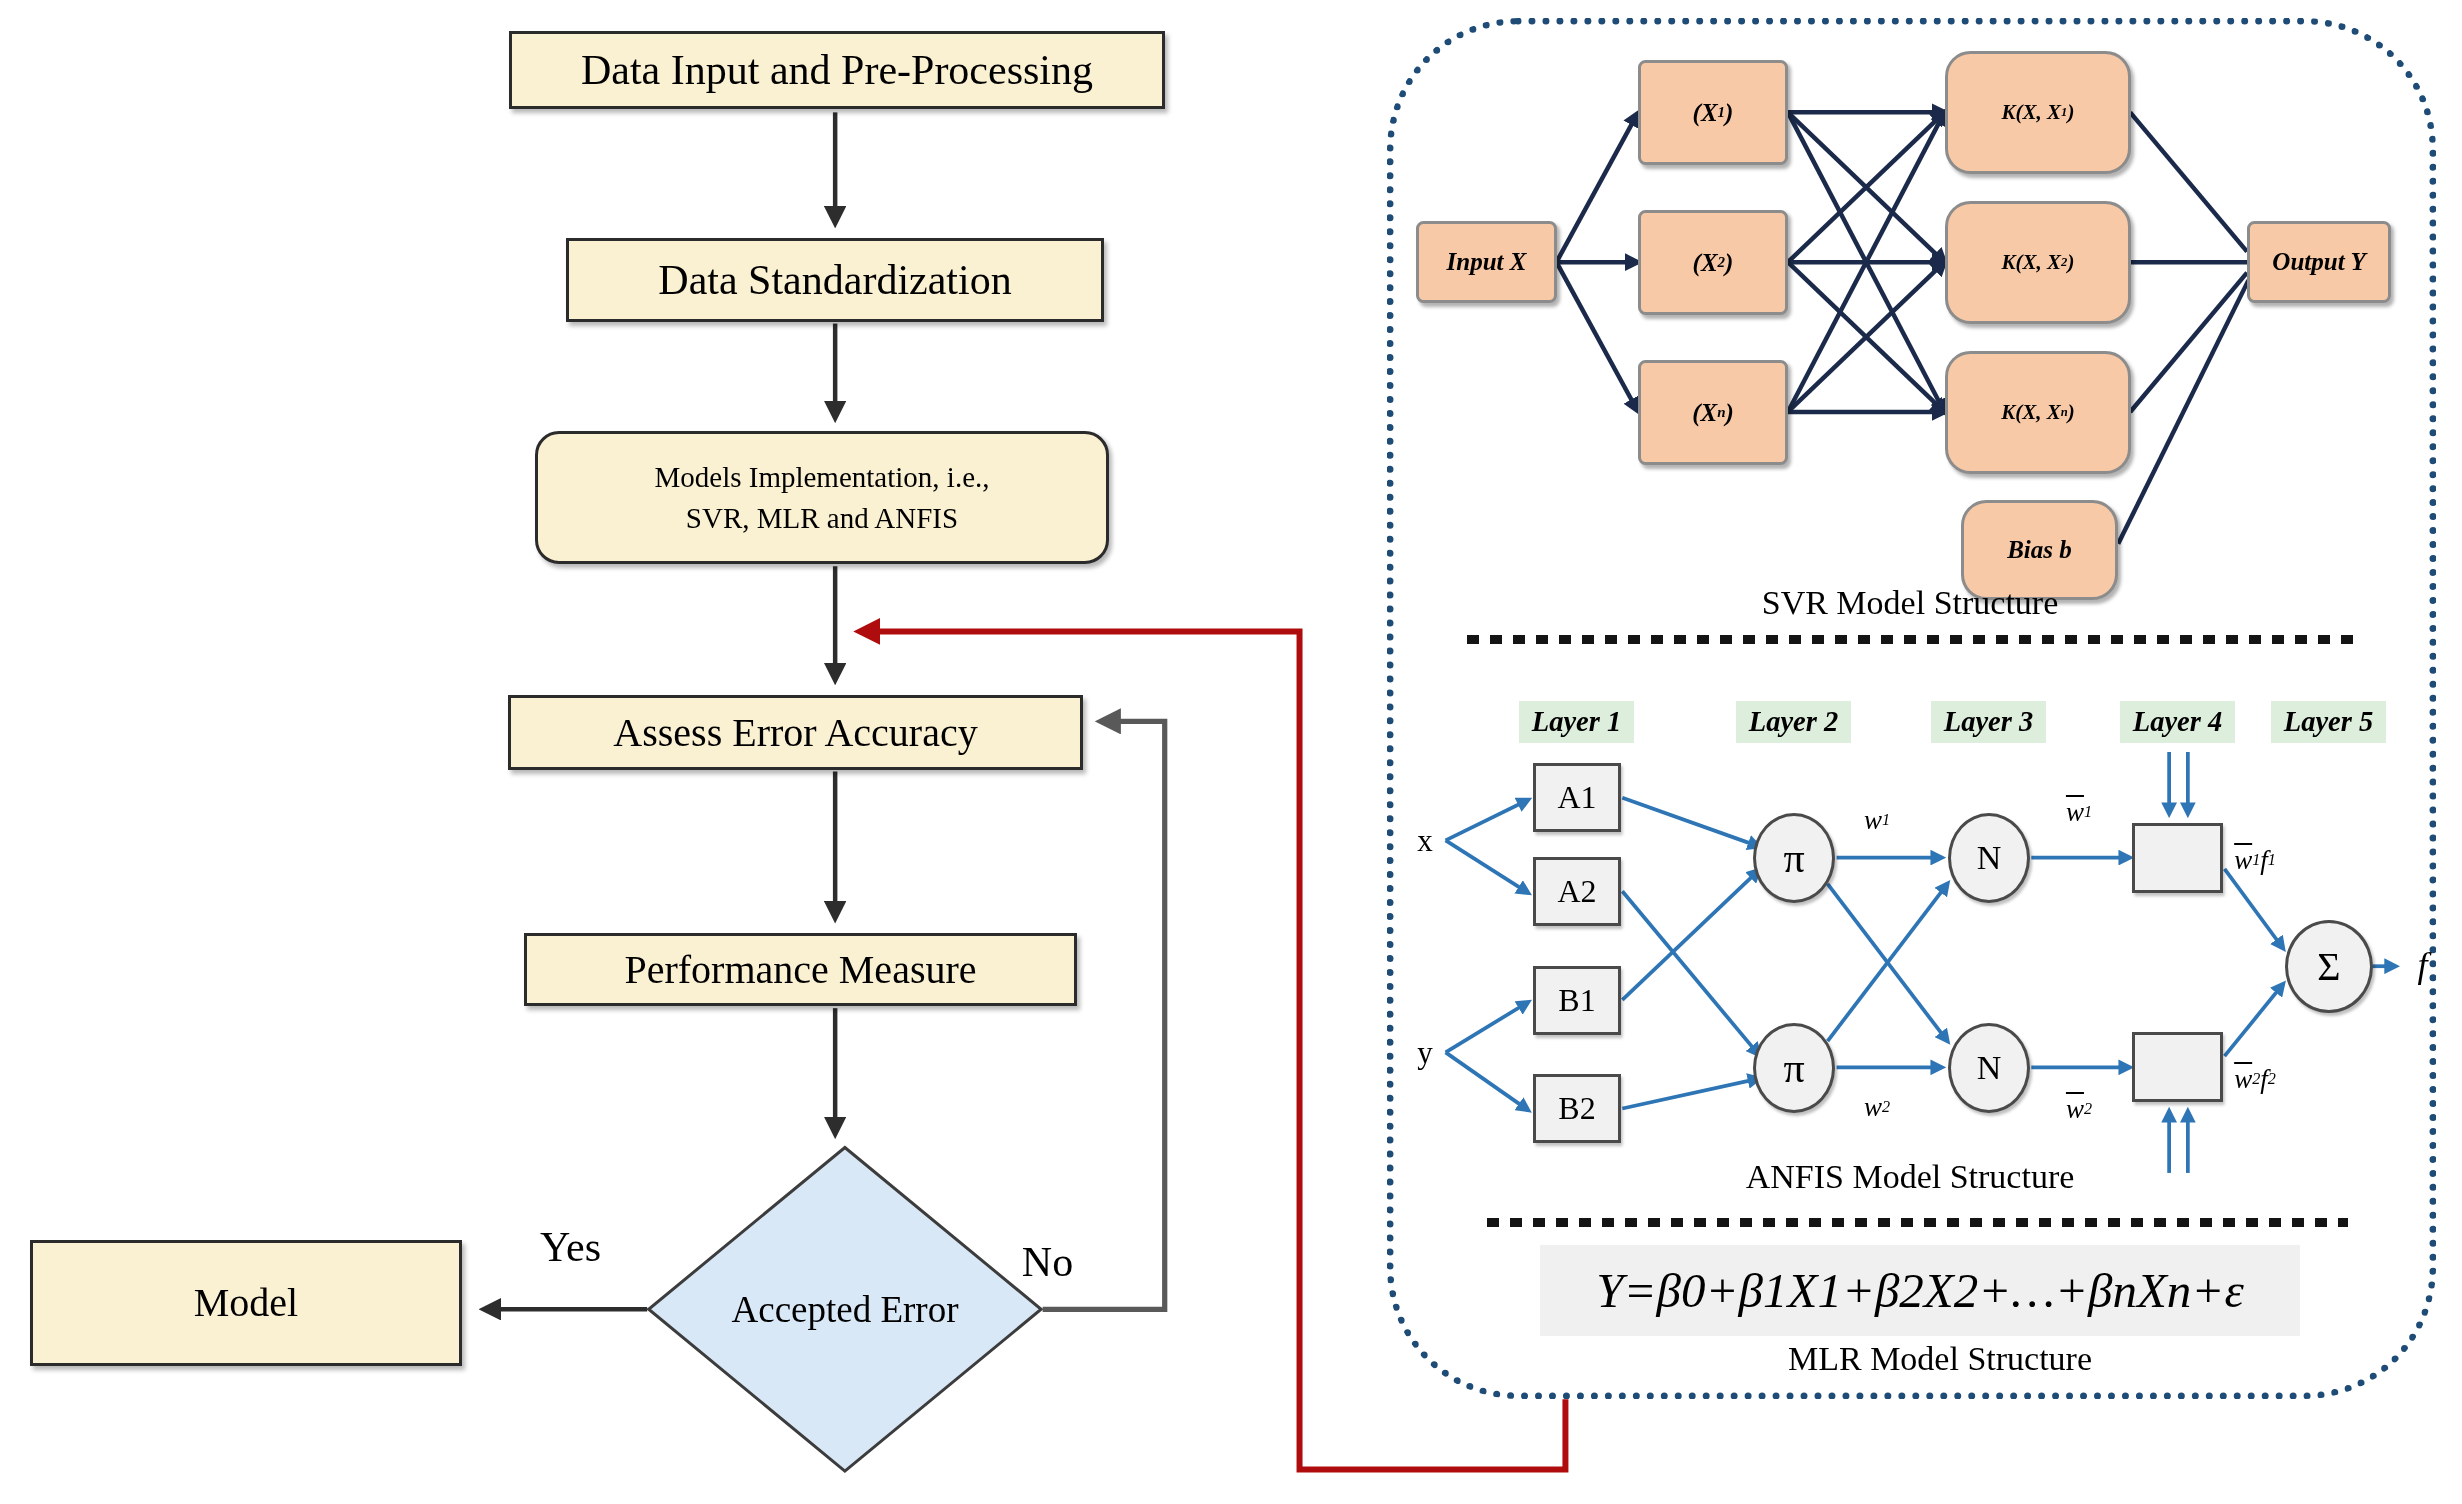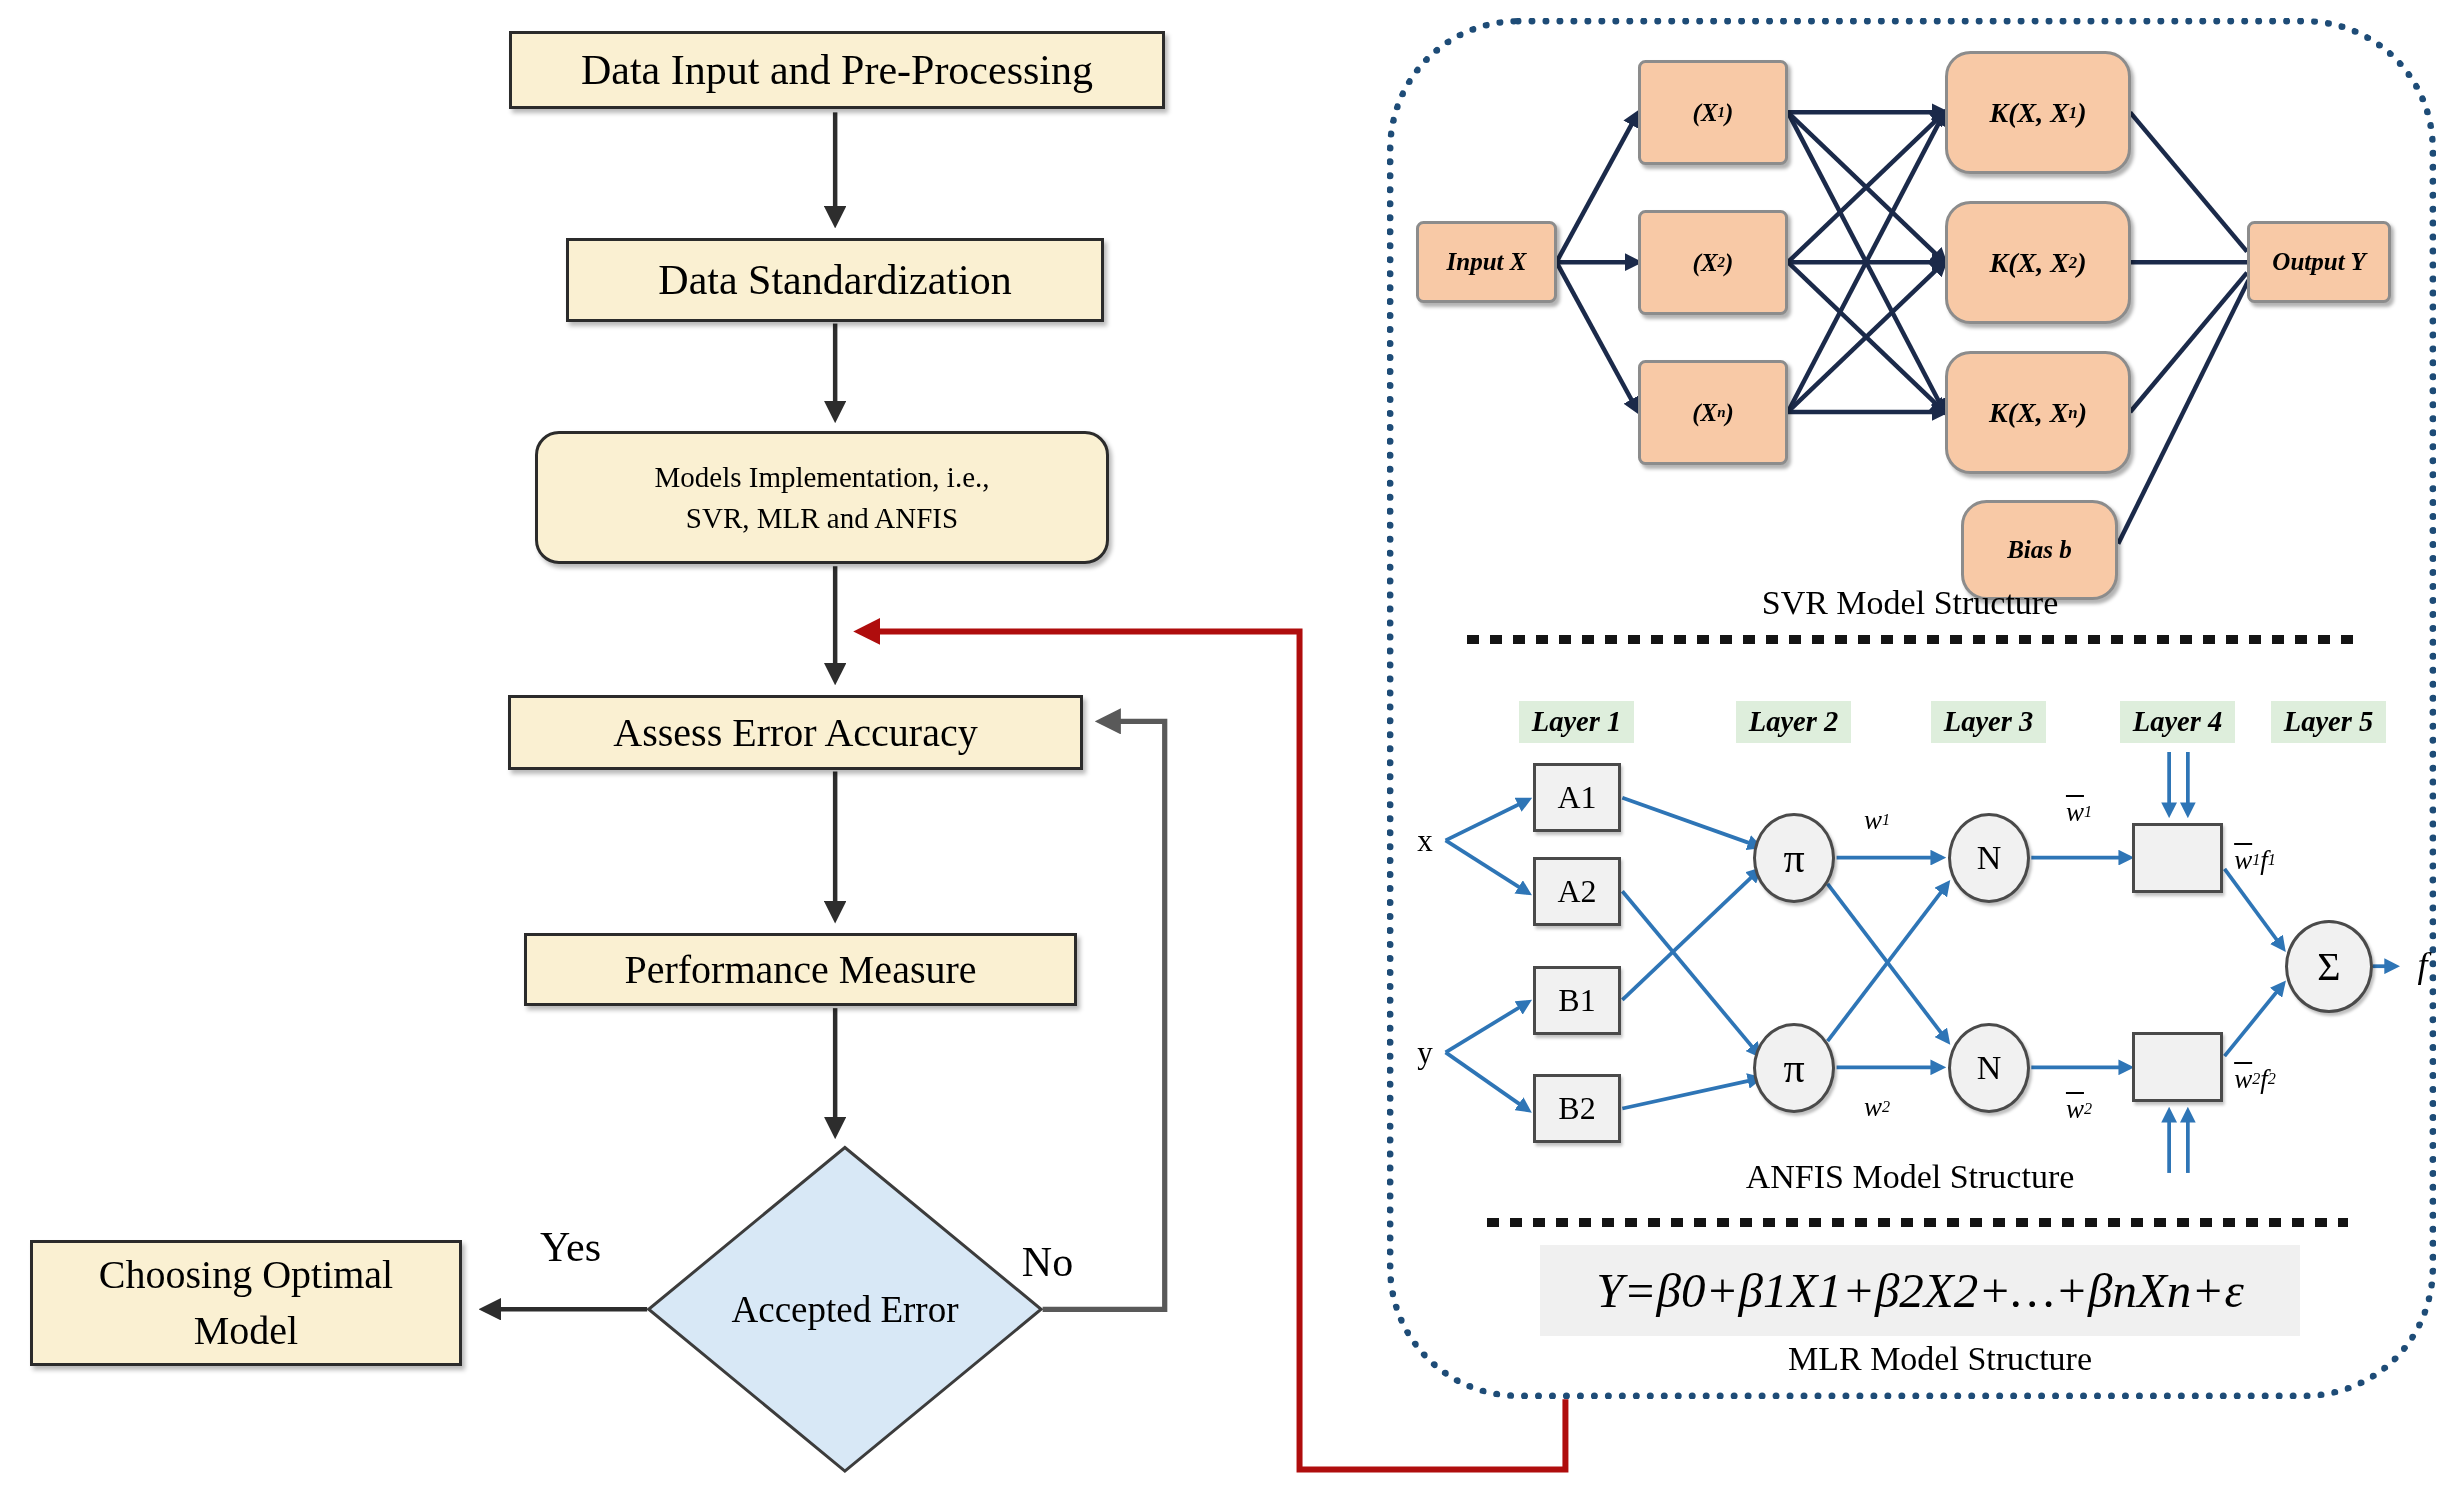--- a/index.html
+++ b/index.html
@@ -19,21 +19,21 @@
   .lbl{z-index:10;font-size:42px;}
   
   .panel{
     border:7.5px dotted #1E4C77;border-radius:131px;z-index:1;background:transparent;
   }
   .svrbox{
     background:#F8C9A6;border:3px solid #8c8c8c;border-radius:7.5px;z-index:10;
     box-shadow:3px 3.7px 3.7px rgba(0,0,0,.30);
     font-style:italic;font-weight:bold;font-size:25px;
   }
-  .svrbox.round{border-radius:25.5px;font-size:28px;}
+  .svrbox.round{border-radius:25.5px;font-size:21px;}
   .nbox{
     background:#F1F1F1;border:3.7px solid #4a4a4a;z-index:10;
     box-shadow:2.2px 3px 3px rgba(0,0,0,.25);font-size:32px;
   }
   .ncirc{
     background:#F1F1F1;border:3.7px solid #4a4a4a;border-radius:50%;z-index:10;
     box-shadow:2.2px 3px 3px rgba(0,0,0,.25);font-size:34px;
   }
   .pill{
     background:#DEEEDC;z-index:10;font-style:italic;font-weight:bold;font-size:28.5px;
@@ -147,21 +147,20 @@
 
   <div class="abs fbox center" style="left:524px;top:933px;width:553px;height:73px;font-size:40px;">Performance Measure</div>
 
   <div class="abs dtext center" style="left:695px;top:1283px;width:300px;height:52px;">Accepted Error</div>
 
   <div class="abs lbl center" style="left:518px;top:1221px;width:105px;height:52px;">Yes</div>
 
   <div class="abs lbl center" style="left:995px;top:1236px;width:105px;height:52px;">No</div>
 
   <div class="abs fbox center" style="left:30px;top:1240px;width:432px;height:126px;flex-direction:column;font-size:40px;">
-    <div>Choosing Optimal</div>
     <div>Model</div>
   </div>
 
   <div class="abs panel" style="left:1387px;top:18px;width:1049px;height:1381px;"></div>
 
   <div class="abs svrbox center" style="left:1416px;top:221px;width:141px;height:82px;">Input X</div>
   <div class="abs svrbox center" style="left:1638px;top:60px;width:150px;height:105px;">
       <span>(X</span>
       <span class="sub">1</span>
       <span>)</span>

